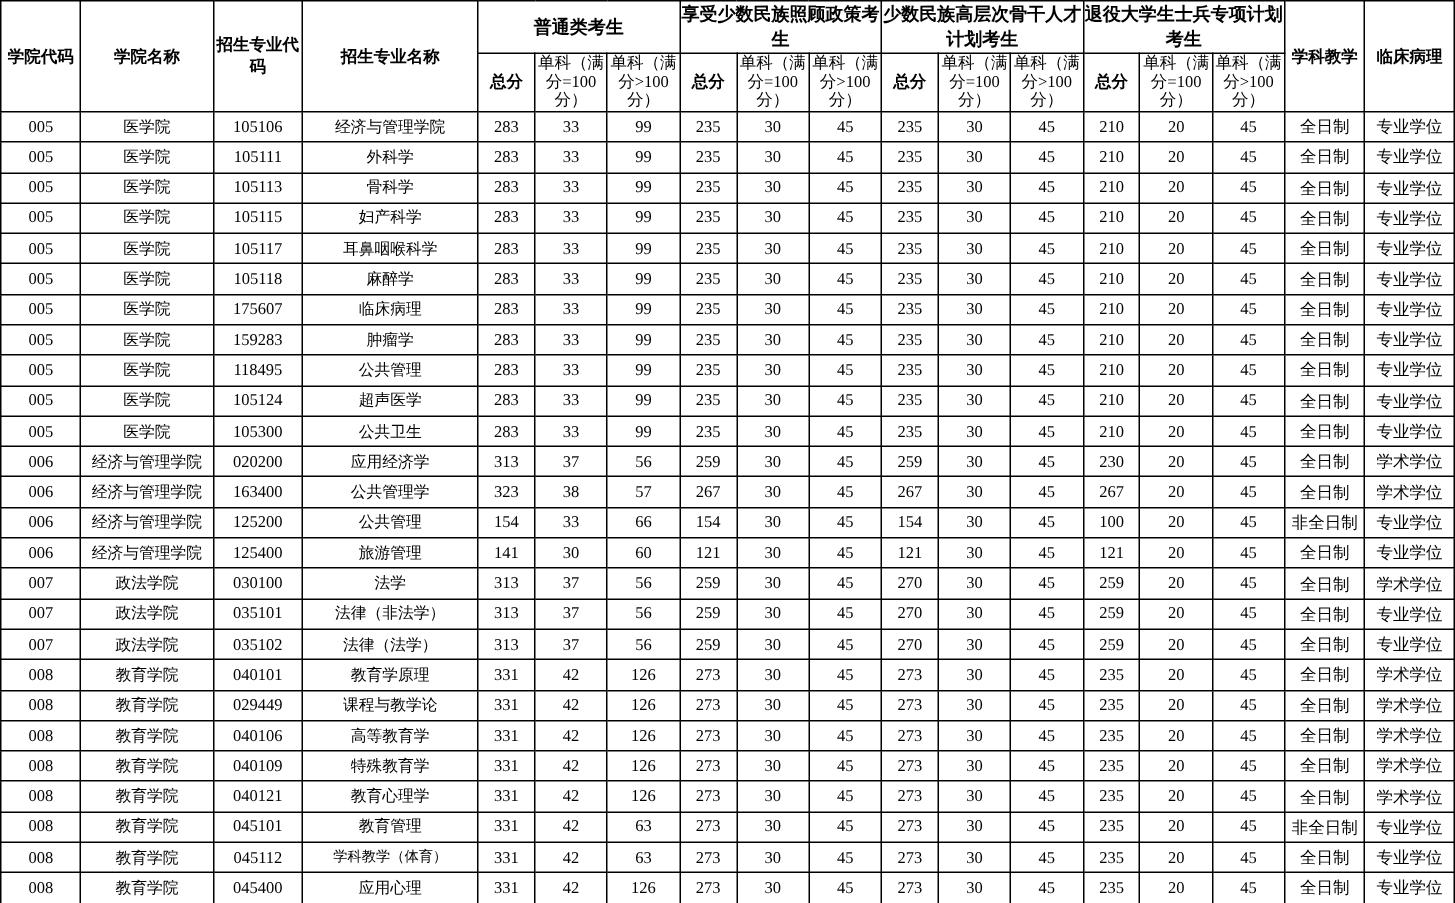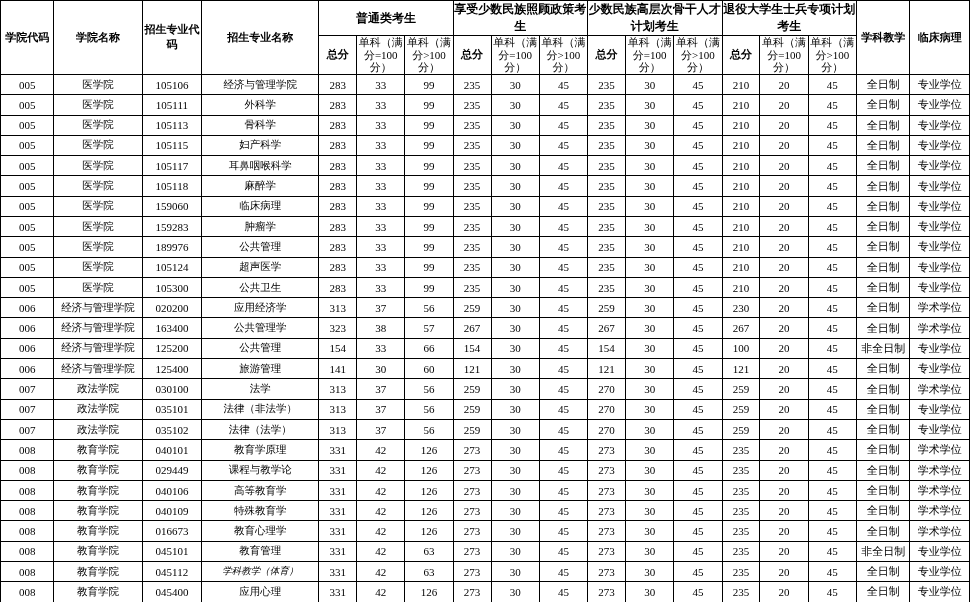--- a/index.html
+++ b/index.html
@@ -14,21 +14,21 @@
   tbody td{height:19.3px;font-size:11px;}
   .c-code{width:52px;}
   .c-college{width:86px;}
   .c-majorcode{width:58px;}
   .c-majorname{width:114px;}
   .c-total{width:37px;}
   .c-sub{width:47px;}
   .c-form{width:52px;}
   .c-degree{width:58px;}
   .name{font-size:10.5px;font-family:Liberation Mono, monospace;}
-  .nm-sm{font-size:9.5px;font-style:italic;}
+  .nm-sm{font-size:9.5px;}
 </style>
 </head>
 <body>
 
 <table>
   <colgroup>
     <col class="c-code">
       <col class="c-college">
       <col class="c-majorcode">
       <col class="c-majorname">
@@ -192,21 +192,21 @@
         <td>45</td>
         <td>210</td>
         <td>20</td>
         <td>45</td>
         <td>全日制</td>
         <td>专业学位</td>
       </tr>
       <tr>
         <td>005</td>
         <td class="name">医学院</td>
-        <td>159060</td>
+        <td>175607</td>
         <td class="name">临床病理</td>
         <td>283</td>
         <td>33</td>
         <td>99</td>
         <td>235</td>
         <td>30</td>
         <td>45</td>
         <td>235</td>
         <td>30</td>
         <td>45</td>
@@ -232,21 +232,21 @@
         <td>45</td>
         <td>210</td>
         <td>20</td>
         <td>45</td>
         <td>全日制</td>
         <td>专业学位</td>
       </tr>
       <tr>
         <td>005</td>
         <td class="name">医学院</td>
-        <td>189976</td>
+        <td>118495</td>
         <td class="name">公共管理</td>
         <td>283</td>
         <td>33</td>
         <td>99</td>
         <td>235</td>
         <td>30</td>
         <td>45</td>
         <td>235</td>
         <td>30</td>
         <td>45</td>
@@ -512,21 +512,21 @@
         <td>45</td>
         <td>235</td>
         <td>20</td>
         <td>45</td>
         <td>全日制</td>
         <td>学术学位</td>
       </tr>
       <tr>
         <td>008</td>
         <td class="name">教育学院</td>
-        <td>016673</td>
+        <td>040121</td>
         <td class="name">教育心理学</td>
         <td>331</td>
         <td>42</td>
         <td>126</td>
         <td>273</td>
         <td>30</td>
         <td>45</td>
         <td>273</td>
         <td>30</td>
         <td>45</td>

